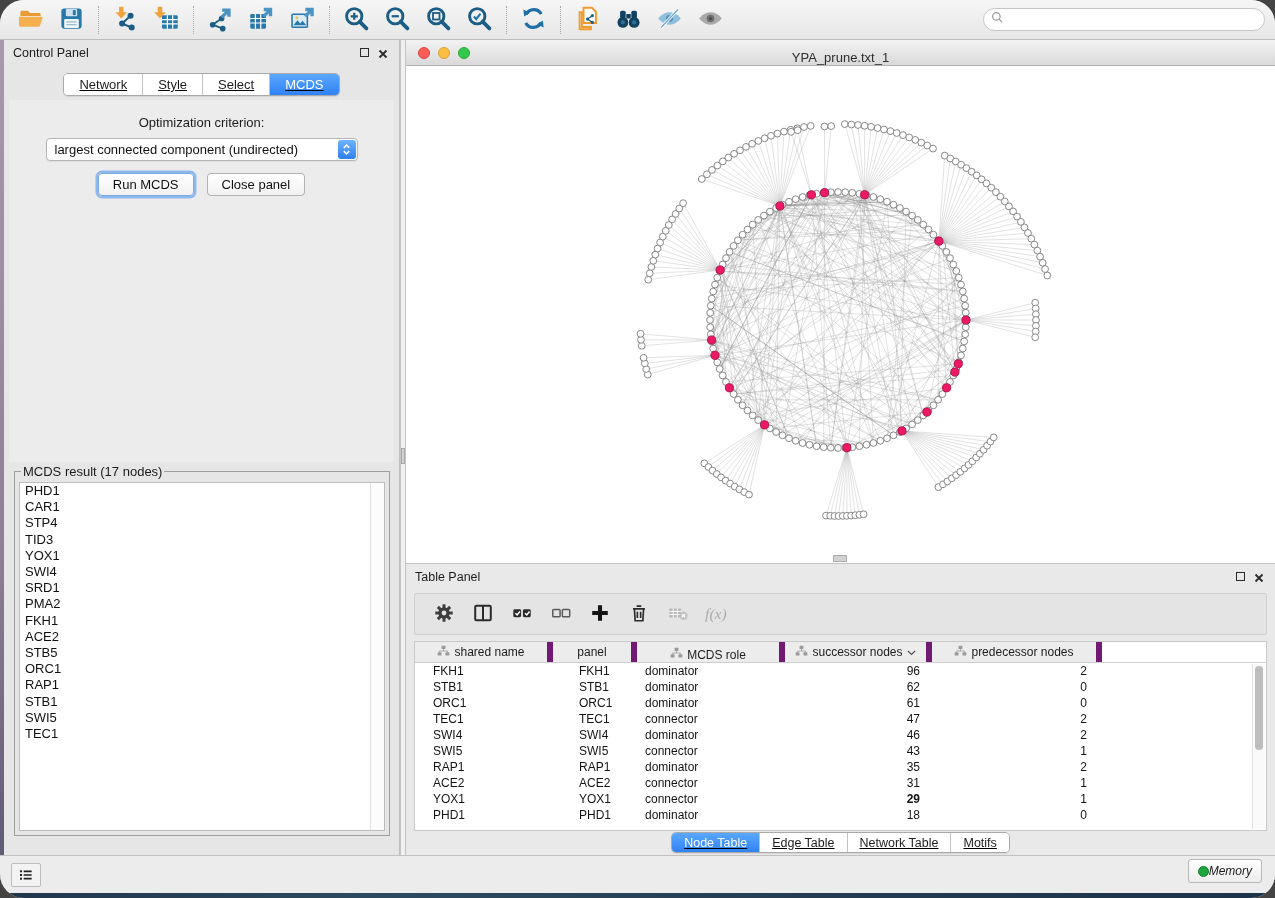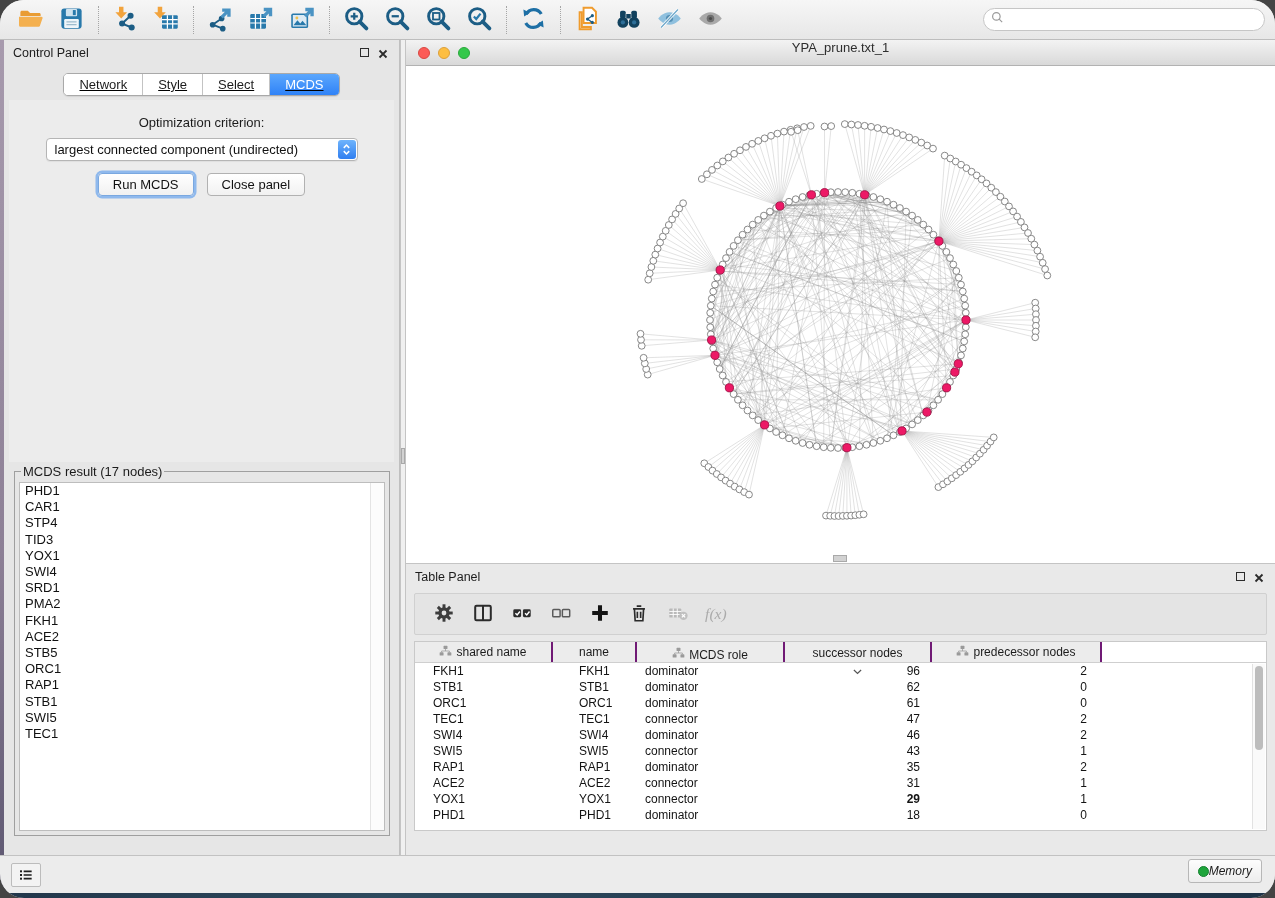--- a/index.html
+++ b/index.html
@@ -65,21 +65,21 @@
   .result-scroll{position:absolute;right:0;top:0;bottom:0;width:14px;background:#fcfcfc;border-left:1px solid #e4e4e4;}
 
   
   .v-splitter{position:absolute;left:400px;top:40px;width:6px;height:815px;background:#f0f0f0;
     border-left:1px solid #c4c4c4;border-right:1px solid #c4c4c4;}
   .v-knob{position:absolute;left:0px;top:408px;width:4px;height:16px;background:#d2d2d2;border:1px solid #a9a9a9;}
 
   
   .network-panel{position:absolute;left:406px;top:40px;width:869px;height:523px;background:#fff;}
   .net-titlebar{position:relative;height:26px;background:linear-gradient(#f3f3f3,#d9d9d9);
-    border-bottom:1px solid #b2b2b2;display:flex;align-items:flex-start;justify-content:center;}
+    border-bottom:1px solid #b2b2b2;display:flex;align-items:flex-end;justify-content:center;}
   .net-title{font-size:13px;color:#2e2e2e;}
   .tl{position:absolute;top:7px;width:12px;height:12px;border-radius:50%;padding:0;border:none;}
   .tl.red{left:12px;background:#fc5b57;border:.5px solid #d94842;}
   .tl.yellow{left:32px;background:#fdbe41;border:.5px solid #dda03a;}
   .tl.green{left:52px;background:#34c84a;border:.5px solid #2aa83c;}
   .net-view{position:absolute;left:0;top:26px;right:0;bottom:0;background:#fff;overflow:hidden;}
   .net-view svg{position:absolute;left:0;top:0;width:100%;height:100%;}
   .h-knob{position:absolute;left:427px;bottom:1px;width:14px;height:7px;background:#d2d2d2;border:1px solid #a9a9a9;}
 
   
@@ -87,21 +87,21 @@
     border-top:1px solid #c4c4c4;}
   .table-panel .win-float{right:30px;}
   .table-panel .win-close{right:10px;}
   .tbl-toolbar{position:absolute;left:8px;top:29px;width:853px;height:42px;background:#e4e4e4;
     border:1px solid #d0d0d0;border-radius:2px;display:flex;align-items:center;padding-left:14px;gap:9px;}
   .tbl-btn{width:30px;height:30px;display:flex;align-items:center;justify-content:center;background:transparent;border:none;padding:0;}
   .tbl-btn svg{width:22px;height:22px;}
   .tbl-btn.wide svg{width:30px;}
   .tbl-wrap{position:absolute;left:8px;top:77px;width:853px;height:190px;background:#fff;border:1px solid #c9c9c9;overflow:hidden;}
   .thead{display:flex;height:21px;border-bottom:1px solid #cfcfcf;background:#fff;}
-  .th{background:#ececec;border-right:2px solid #701a75;display:flex;align-items:center;justify-content:center;
+  .th{background:#ececec;border-right:6px solid #701a75;display:flex;align-items:center;justify-content:center;
     gap:4px;font-size:12px;color:#1c1c1c;flex:0 0 auto;cursor:default;}
   .th svg.tree{width:13px;height:12px;}
   .th svg.sort{width:9px;height:6px;}
   .trow{display:flex;height:16px;align-items:center;}
   .td{font-size:12px;color:#141414;flex:0 0 auto;white-space:nowrap;overflow:hidden;}
   .td.l0{padding-left:18px;}
   .td.l1{padding-left:26px;}
   .td.l2{padding-left:8px;}
   .td.r{text-align:right;}
   .td.r3{padding-right:12px;}
@@ -1106,34 +1106,34 @@
                 <g fill="#9a9a9a">
                   <rect x="7" y="1" width="6" height="5" rx="1"></rect>
                   <rect x="1" y="11" width="6" height="5" rx="1"></rect>
                   <rect x="13" y="11" width="6" height="5" rx="1"></rect>
                 </g>
                 <path d="M10 6v3M4 11V9h12v2" stroke="#9a9a9a" fill="none" stroke-width="1.2"></path>
               </svg></span>
             <span>shared name</span>
           </div>
           <div class="th" style="width: 84px;">
-            <span>name</span>
+            <span>panel</span>
           </div>
           <div class="th" style="width: 148px; align-items: flex-end;">
             <span><svg class="tree" viewBox="0 0 20 18">
                 <g fill="#9a9a9a">
                   <rect x="7" y="1" width="6" height="5" rx="1"></rect>
                   <rect x="1" y="11" width="6" height="5" rx="1"></rect>
                   <rect x="13" y="11" width="6" height="5" rx="1"></rect>
                 </g>
                 <path d="M10 6v3M4 11V9h12v2" stroke="#9a9a9a" fill="none" stroke-width="1.2"></path>
               </svg></span>
             <span>MCDS role</span>
           </div>
-          <div class="th" style="width: 147px; flex-direction: column;">
+          <div class="th" style="width: 147px;">
             <span><svg class="tree" viewBox="0 0 20 18">
                 <g fill="#9a9a9a">
                   <rect x="7" y="1" width="6" height="5" rx="1"></rect>
                   <rect x="1" y="11" width="6" height="5" rx="1"></rect>
                   <rect x="13" y="11" width="6" height="5" rx="1"></rect>
                 </g>
                 <path d="M10 6v3M4 11V9h12v2" stroke="#9a9a9a" fill="none" stroke-width="1.2"></path>
               </svg></span>
             <span>successor nodes</span>
             <span><svg class="sort" viewBox="0 0 10 6">
@@ -1220,20 +1220,28 @@
             <div class="td l0" style="width: 138px;">PHD1</div>
             <div class="td l1" style="width: 84px;">PHD1</div>
             <div class="td l2" style="width: 148px;">dominator</div>
             <div class="td r r3" style="width: 147px;">18</div>
             <div class="td r r4" style="width: 170px;">0</div>
           </div>
         </div>
       <div class="tbl-vscroll">
         <div class="tbl-thumb"></div>
       </div>
+    </div>
+    <div class="tbl-tabs">
+      <div class="seg-group" id="tbl-tabs">
+          <button class="seg-tab active" style="font-size: 12.5px; padding: 2.5px 12px;">Node Table</button>
+          <button class="seg-tab" style="font-size: 12.5px; padding: 2.5px 12px;">Edge Table</button>
+          <button class="seg-tab" style="font-size: 12.5px; padding: 2.5px 12px;">Network Table</button>
+          <button class="seg-tab" style="font-size: 12.5px; padding: 2.5px 12px;">Motifs</button>
+        </div>
     </div>
   </div>
 
   <div class="status-bar">
     <button class="list-btn">
       <svg viewBox="0 0 24 24">
           <g stroke="#1f1f1f" stroke-width="2.4">
             <path d="M8.5 6.5h12M8.5 12h12M8.5 17.5h12"></path>
           </g>
           <g fill="#1f1f1f">

